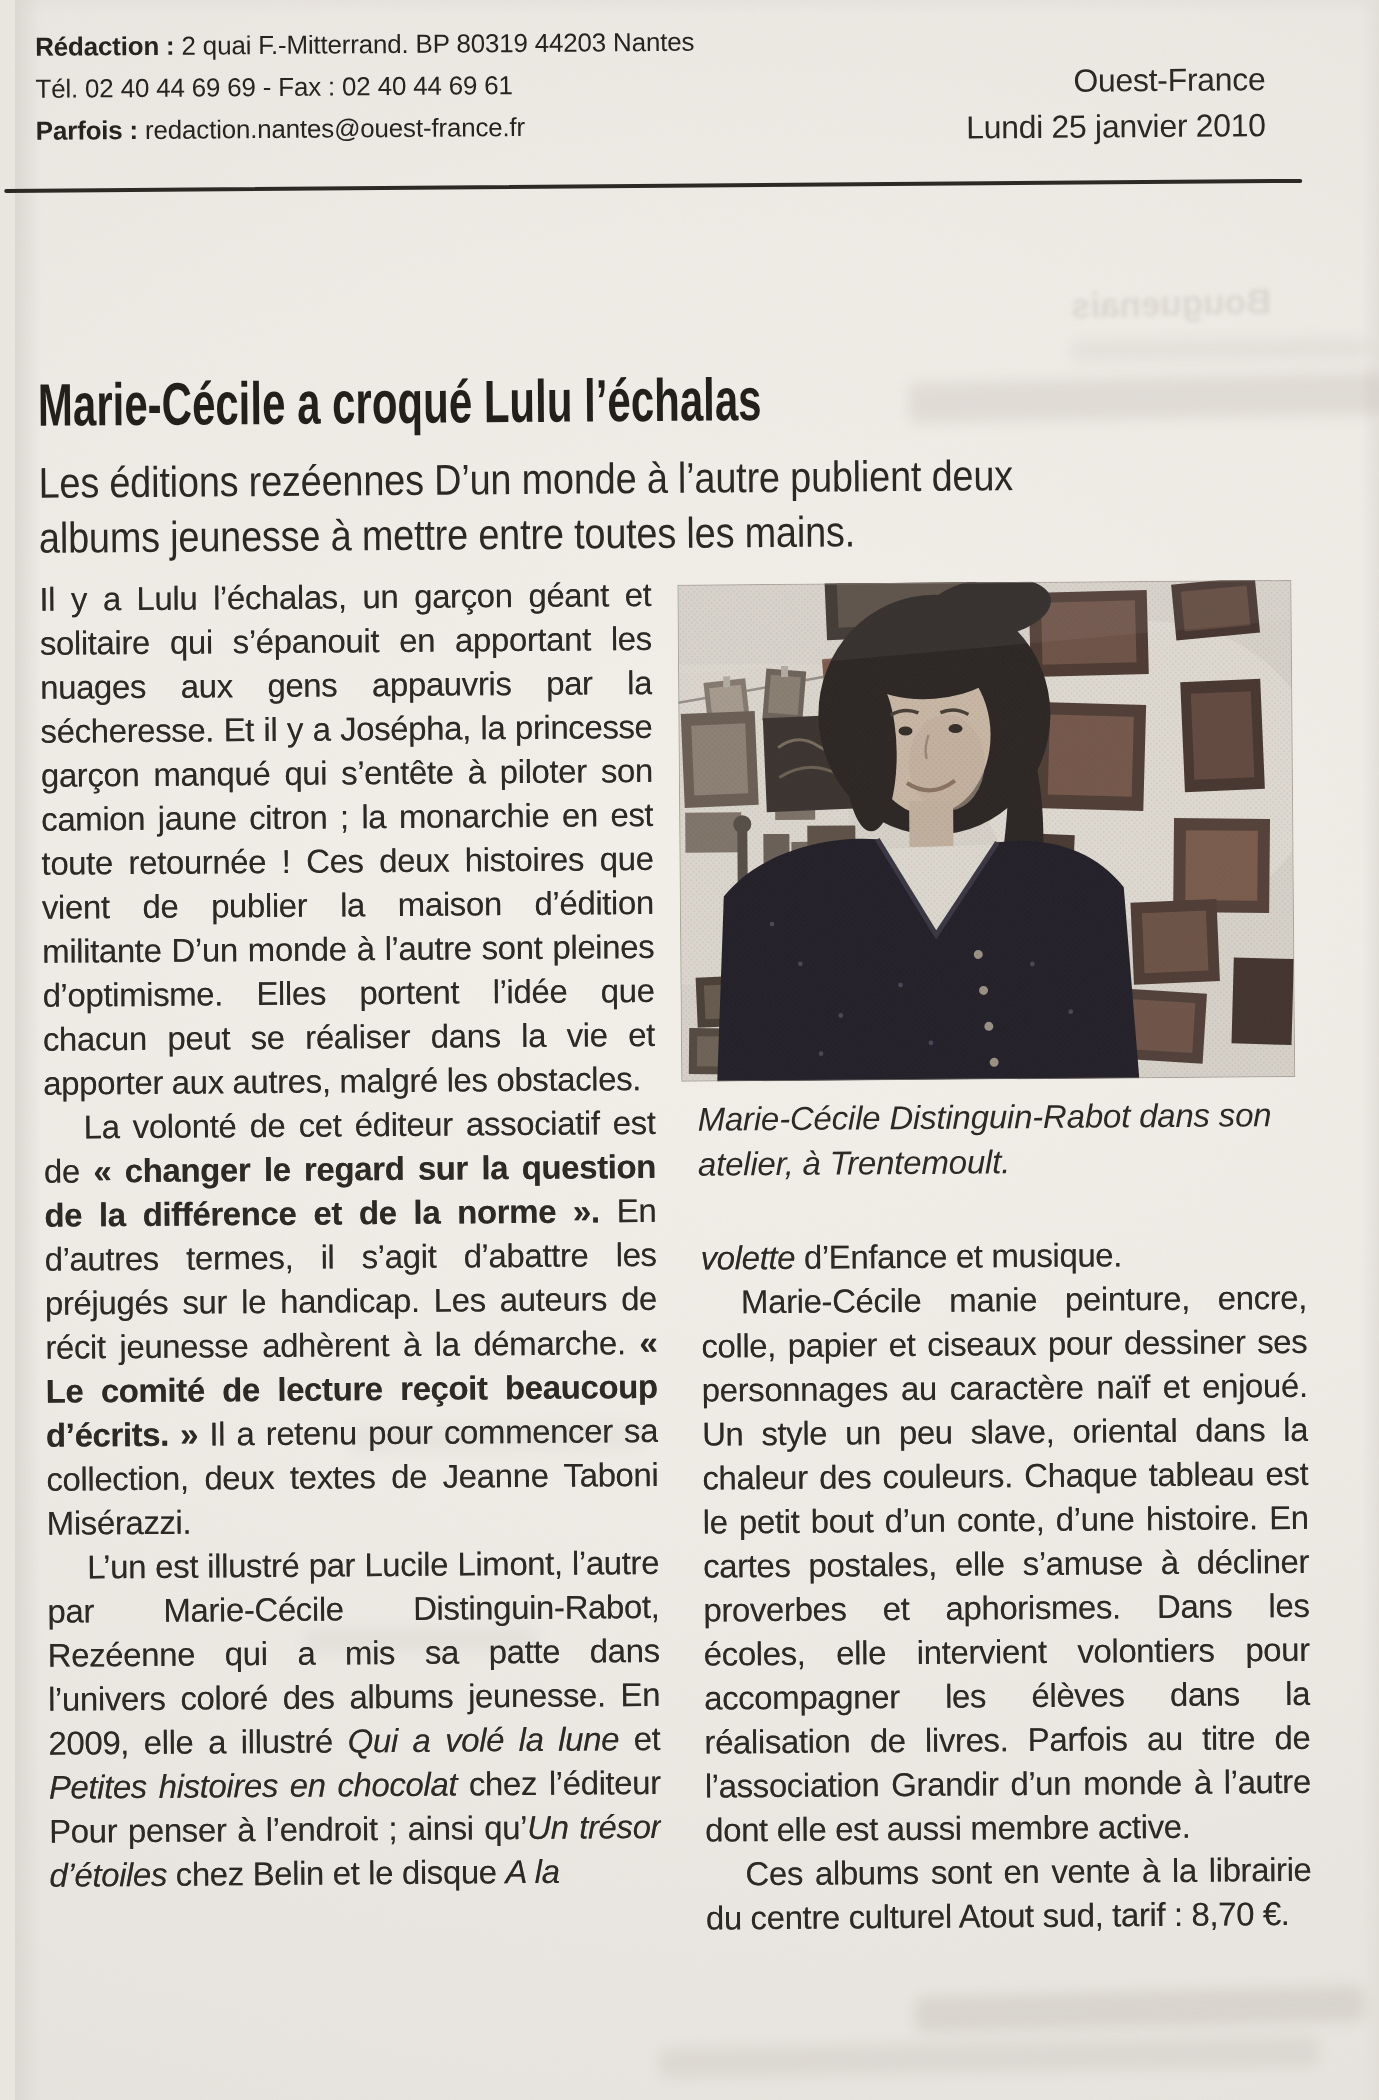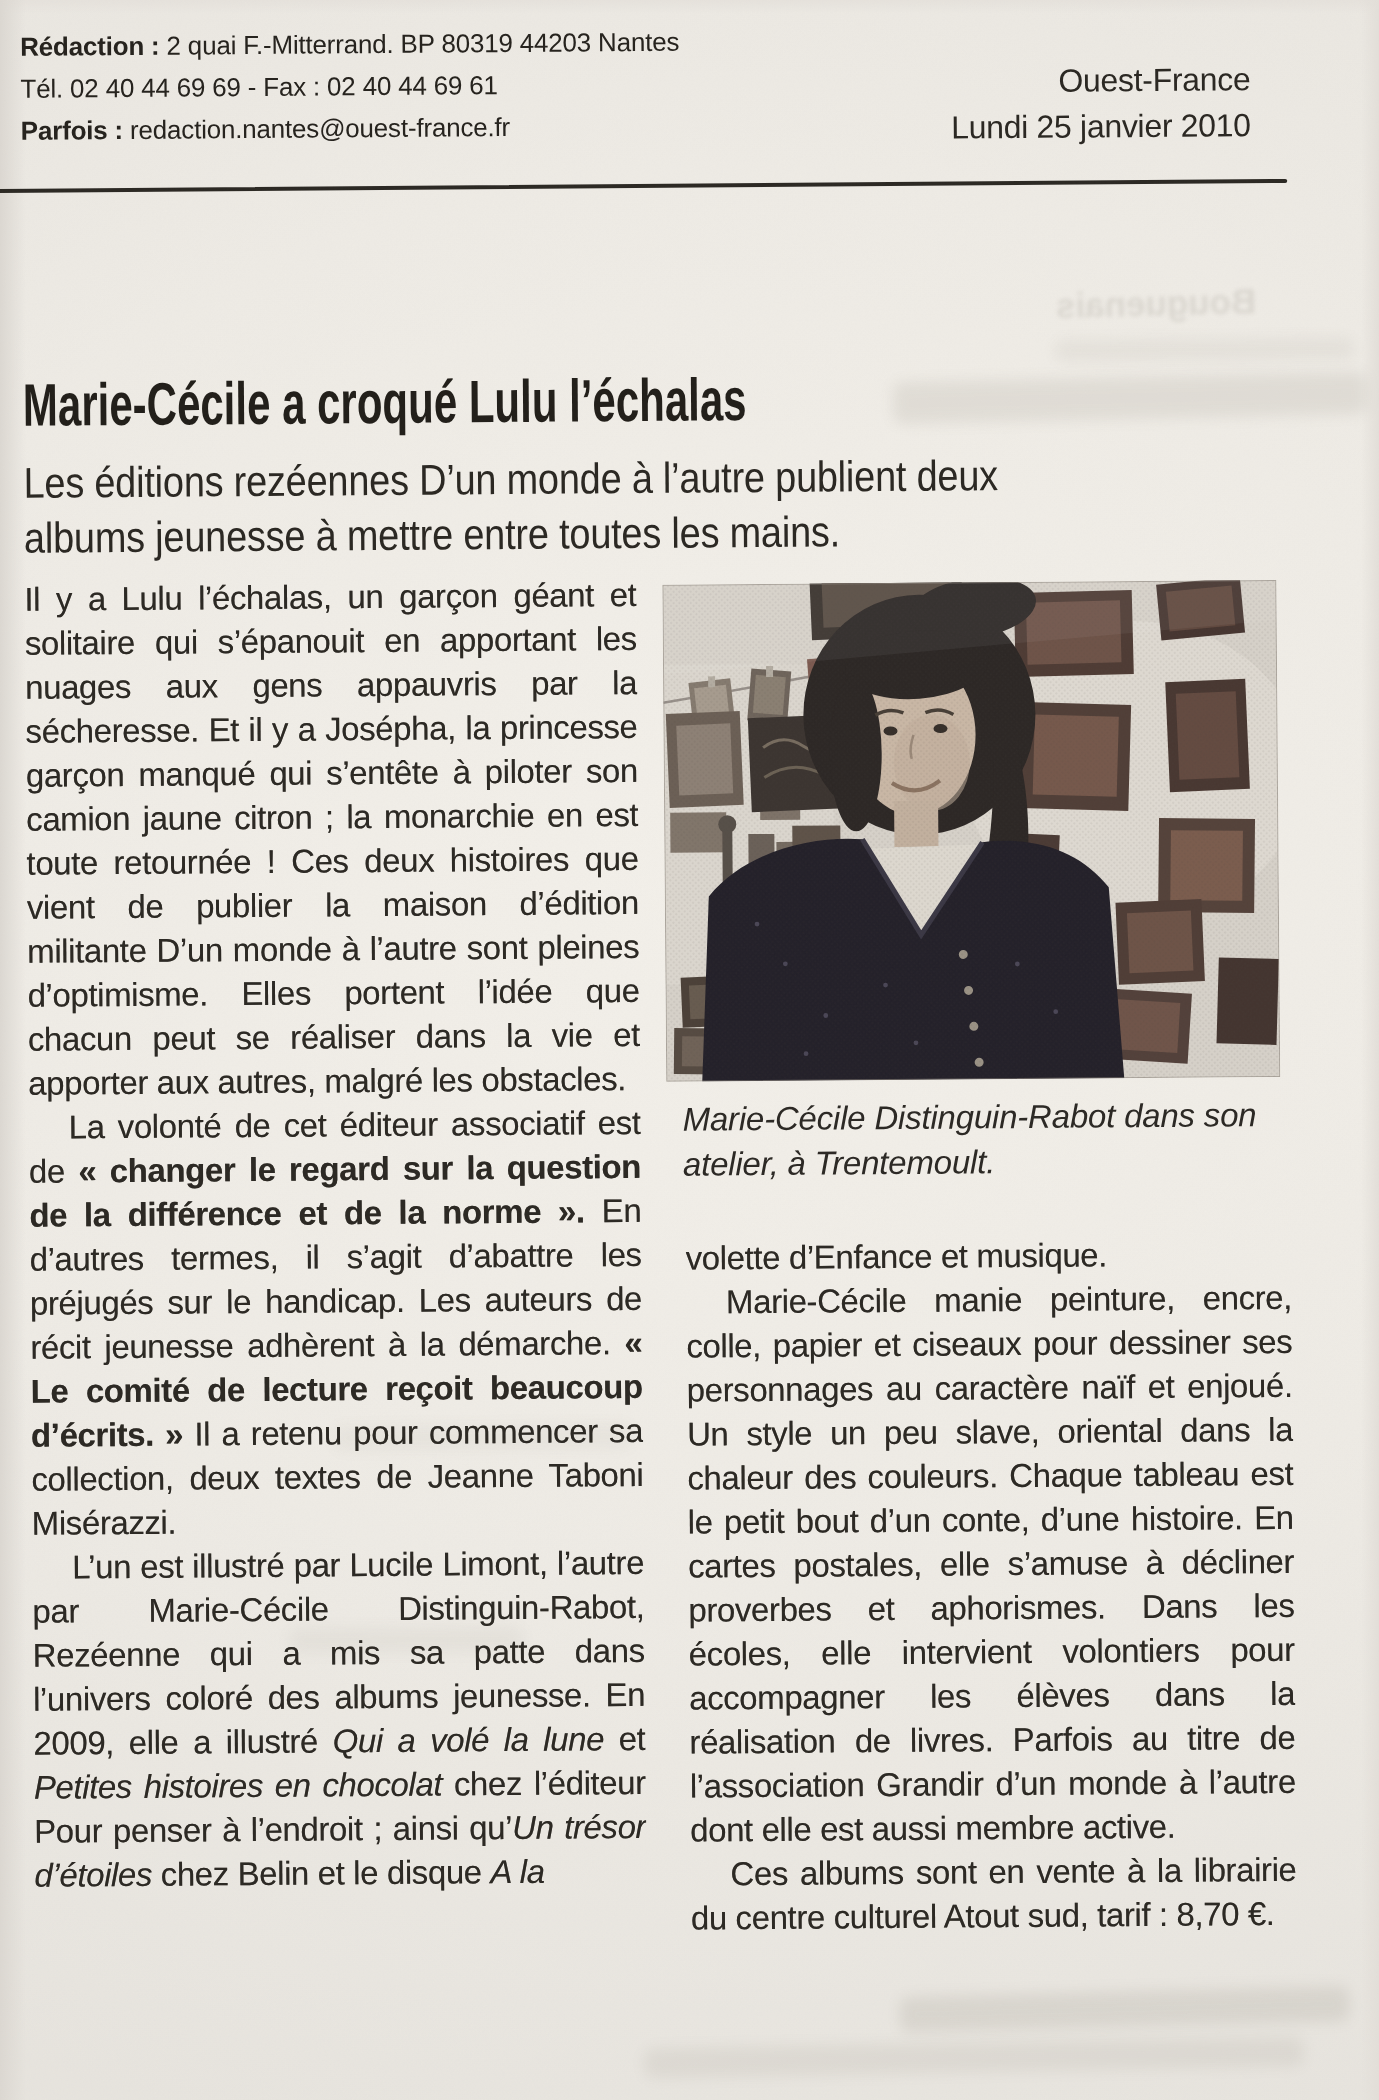--- a/index.html
+++ b/index.html
@@ -9,20 +9,21 @@
     font-family:"Liberation Sans","DejaVu Sans",sans-serif;
     color:#26231e;
   }
   .page{
     position:absolute;inset:0;
     background:
       linear-gradient(90deg, #dcd8d2 0px, rgba(220,216,210,0) 26px),
       linear-gradient(270deg, #e3dfd9 0px, rgba(227,223,217,0) 18px),
       linear-gradient(180deg, #e6e2dc 0px, rgba(230,226,220,0) 14px),
       radial-gradient(1700px 1300px at 54% 42%, #f3f0ea 0%, #eeebe5 55%, #e7e4de 100%);
+    margin-left: 15px;
   }
   .tilt{position:absolute;inset:0;transform:rotate(-0.45deg);transform-origin:0px 1050px;}
   .noise{position:absolute;inset:0;opacity:.5;pointer-events:none;}
 
   
   .mast-left{position:absolute;left:28px;top:26px;font-size:26px;line-height:42px;letter-spacing:-0.2px;color:#25221d;white-space:nowrap;}
   .mast-left b{font-weight:700;}
   .mast-right{position:absolute;left:658px;top:66px;width:600px;text-align:right;font-size:32px;line-height:46px;color:#2a2722;letter-spacing:-0.3px;}
   .rule{position:absolute;left:-4px;top:189px;width:1298px;height:4px;background:#2b2823;border-radius:2px;}
 
@@ -239,21 +240,21 @@
           </g>
 
         <rect width="614" height="497" fill="url(#ht)" opacity=".14"></rect>
         <polygon points="0,0 614,0 614,40 0,90" fill="#ffffff" opacity=".05"></polygon>
         <rect x="0.5" y="0.5" width="613" height="496" fill="none" stroke="#8d877e" stroke-width="1" opacity=".6"></rect>
       </svg>
     </div>
     <div class="caption">Marie-Cécile Distinguin-Rabot dans son atelier, à Trentemoult.</div>
 
     <div class="col col-right">
-      <p><span style="">volette</span><span> d’Enfance et musique.</span></p>
+      <p><span style="font-style: italic;">volette</span><span> d’Enfance et musique.</span></p>
       <p class="ind"><span>Marie-Cécile manie peinture, encre, colle, papier et ciseaux pour dessiner ses personnages au caractère naïf et enjoué. Un style un peu slave, oriental dans la chaleur des couleurs. Chaque tableau est le petit bout d’un conte, d’une histoire. En cartes postales, elle s’amuse à décliner proverbes et aphorismes. Dans les écoles, elle intervient volontiers pour accompagner les élèves dans la réalisation de livres. Parfois au titre de l’association Grandir d’un monde à l’autre dont elle est aussi membre active.</span></p>
       <p class="ind"><span>Ces albums sont en vente à la librairie du centre culturel Atout sud, tarif : 8,70 €.</span></p>
     </div>
 
   </div>
 
   <svg class="noise" width="1379" height="2100" xmlns="http://www.w3.org/2000/svg">
     <filter id="grain">
       <feTurbulence type="fractalNoise" baseFrequency="0.55" numOctaves="2" stitchTiles="stitch"></feTurbulence>
       <feColorMatrix type="matrix" values="0 0 0 0 0.42  0 0 0 0 0.40  0 0 0 0 0.36  0 0 0 0.06 0"></feColorMatrix>

